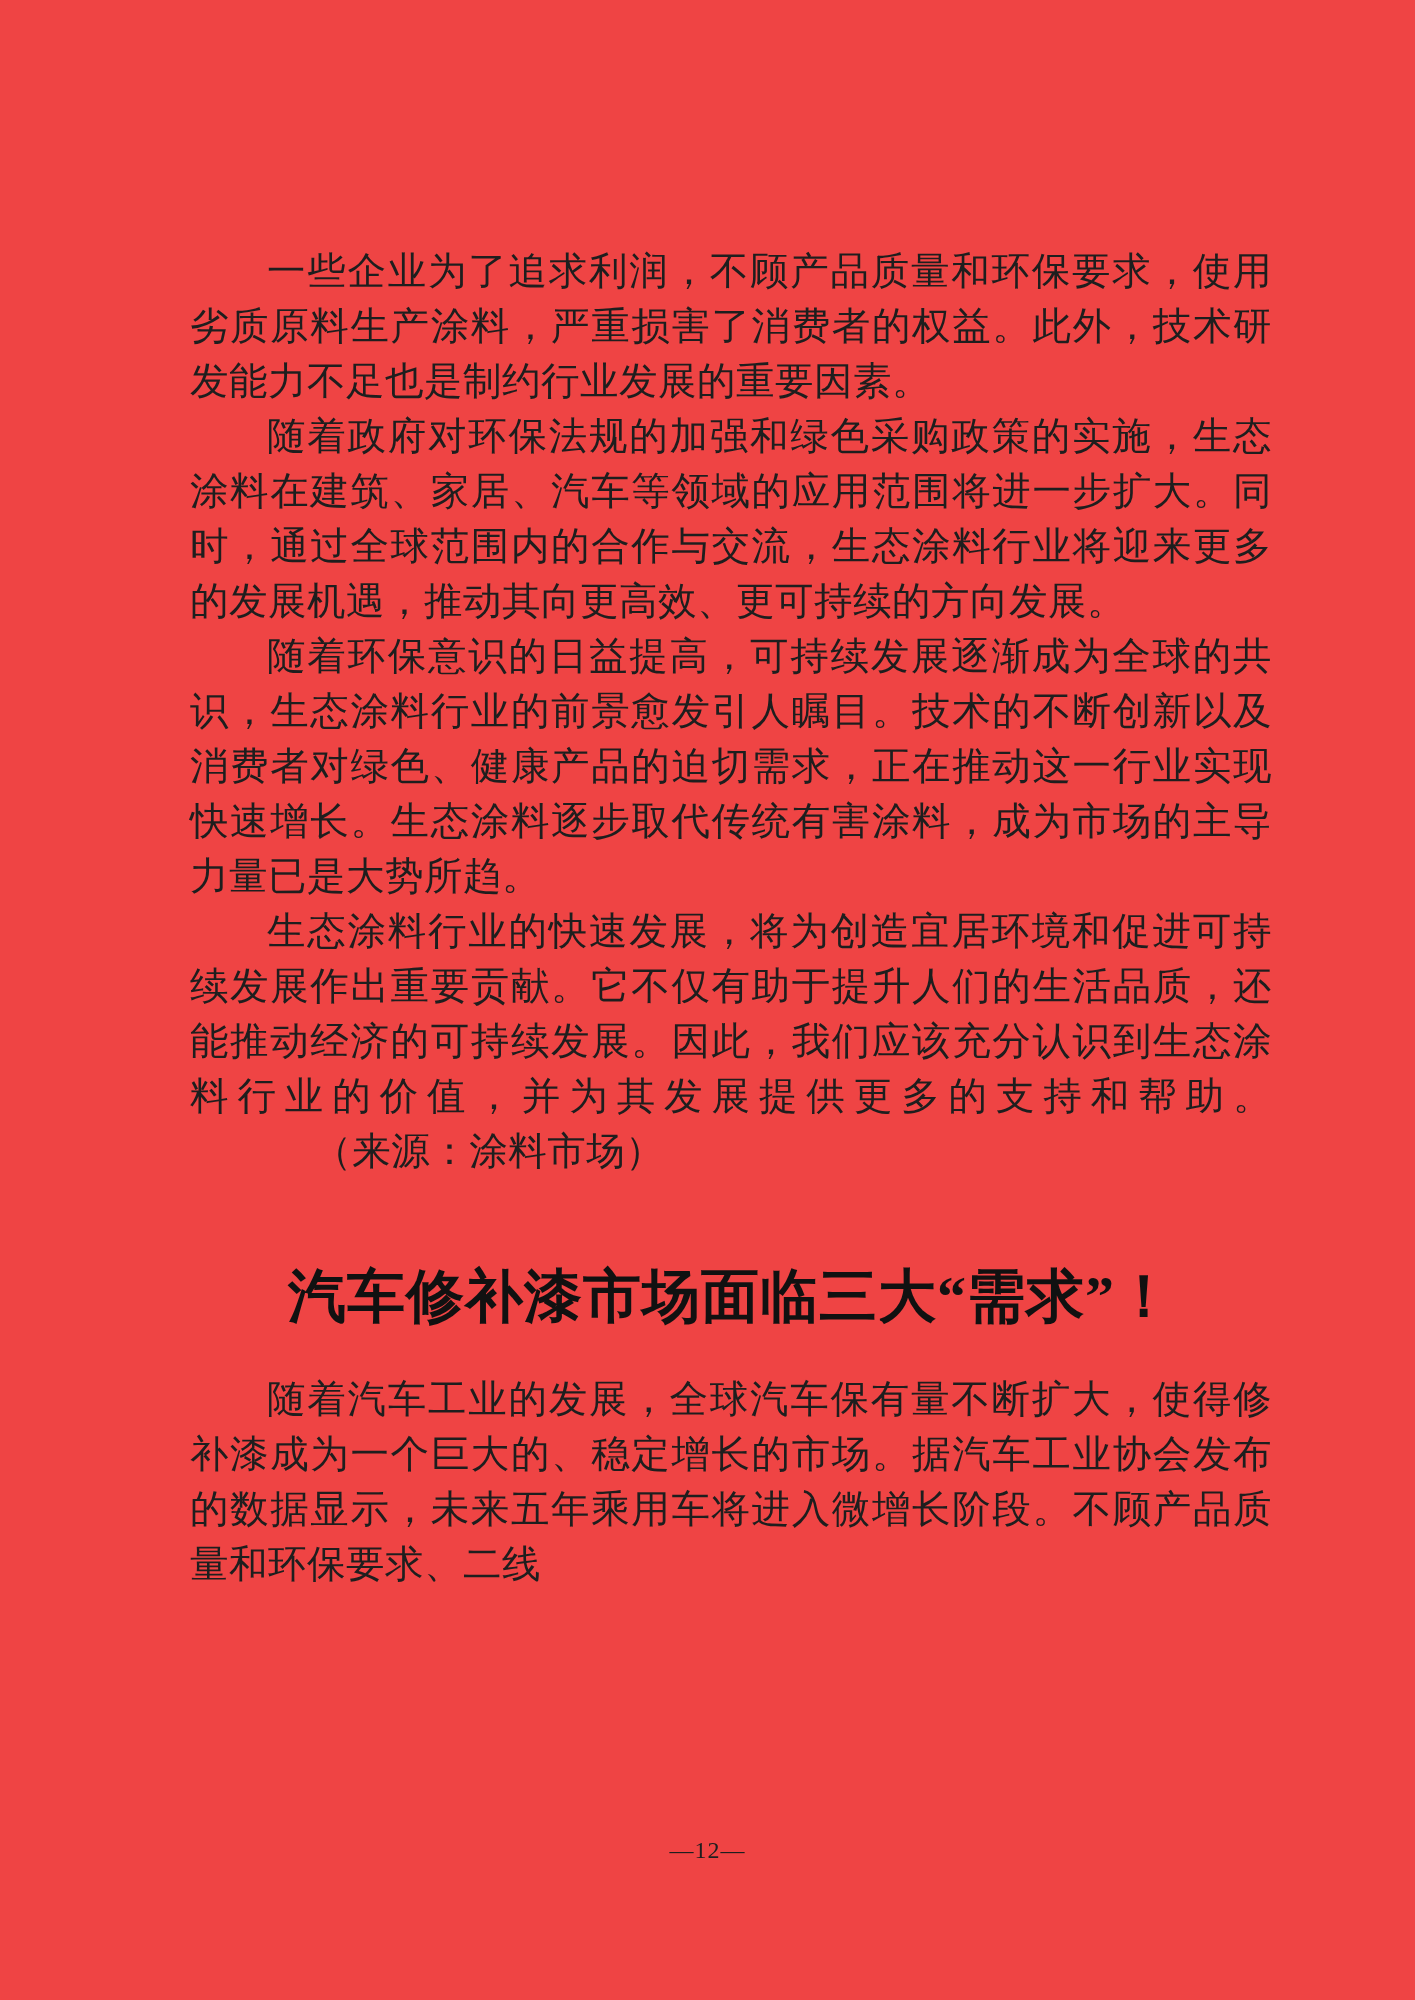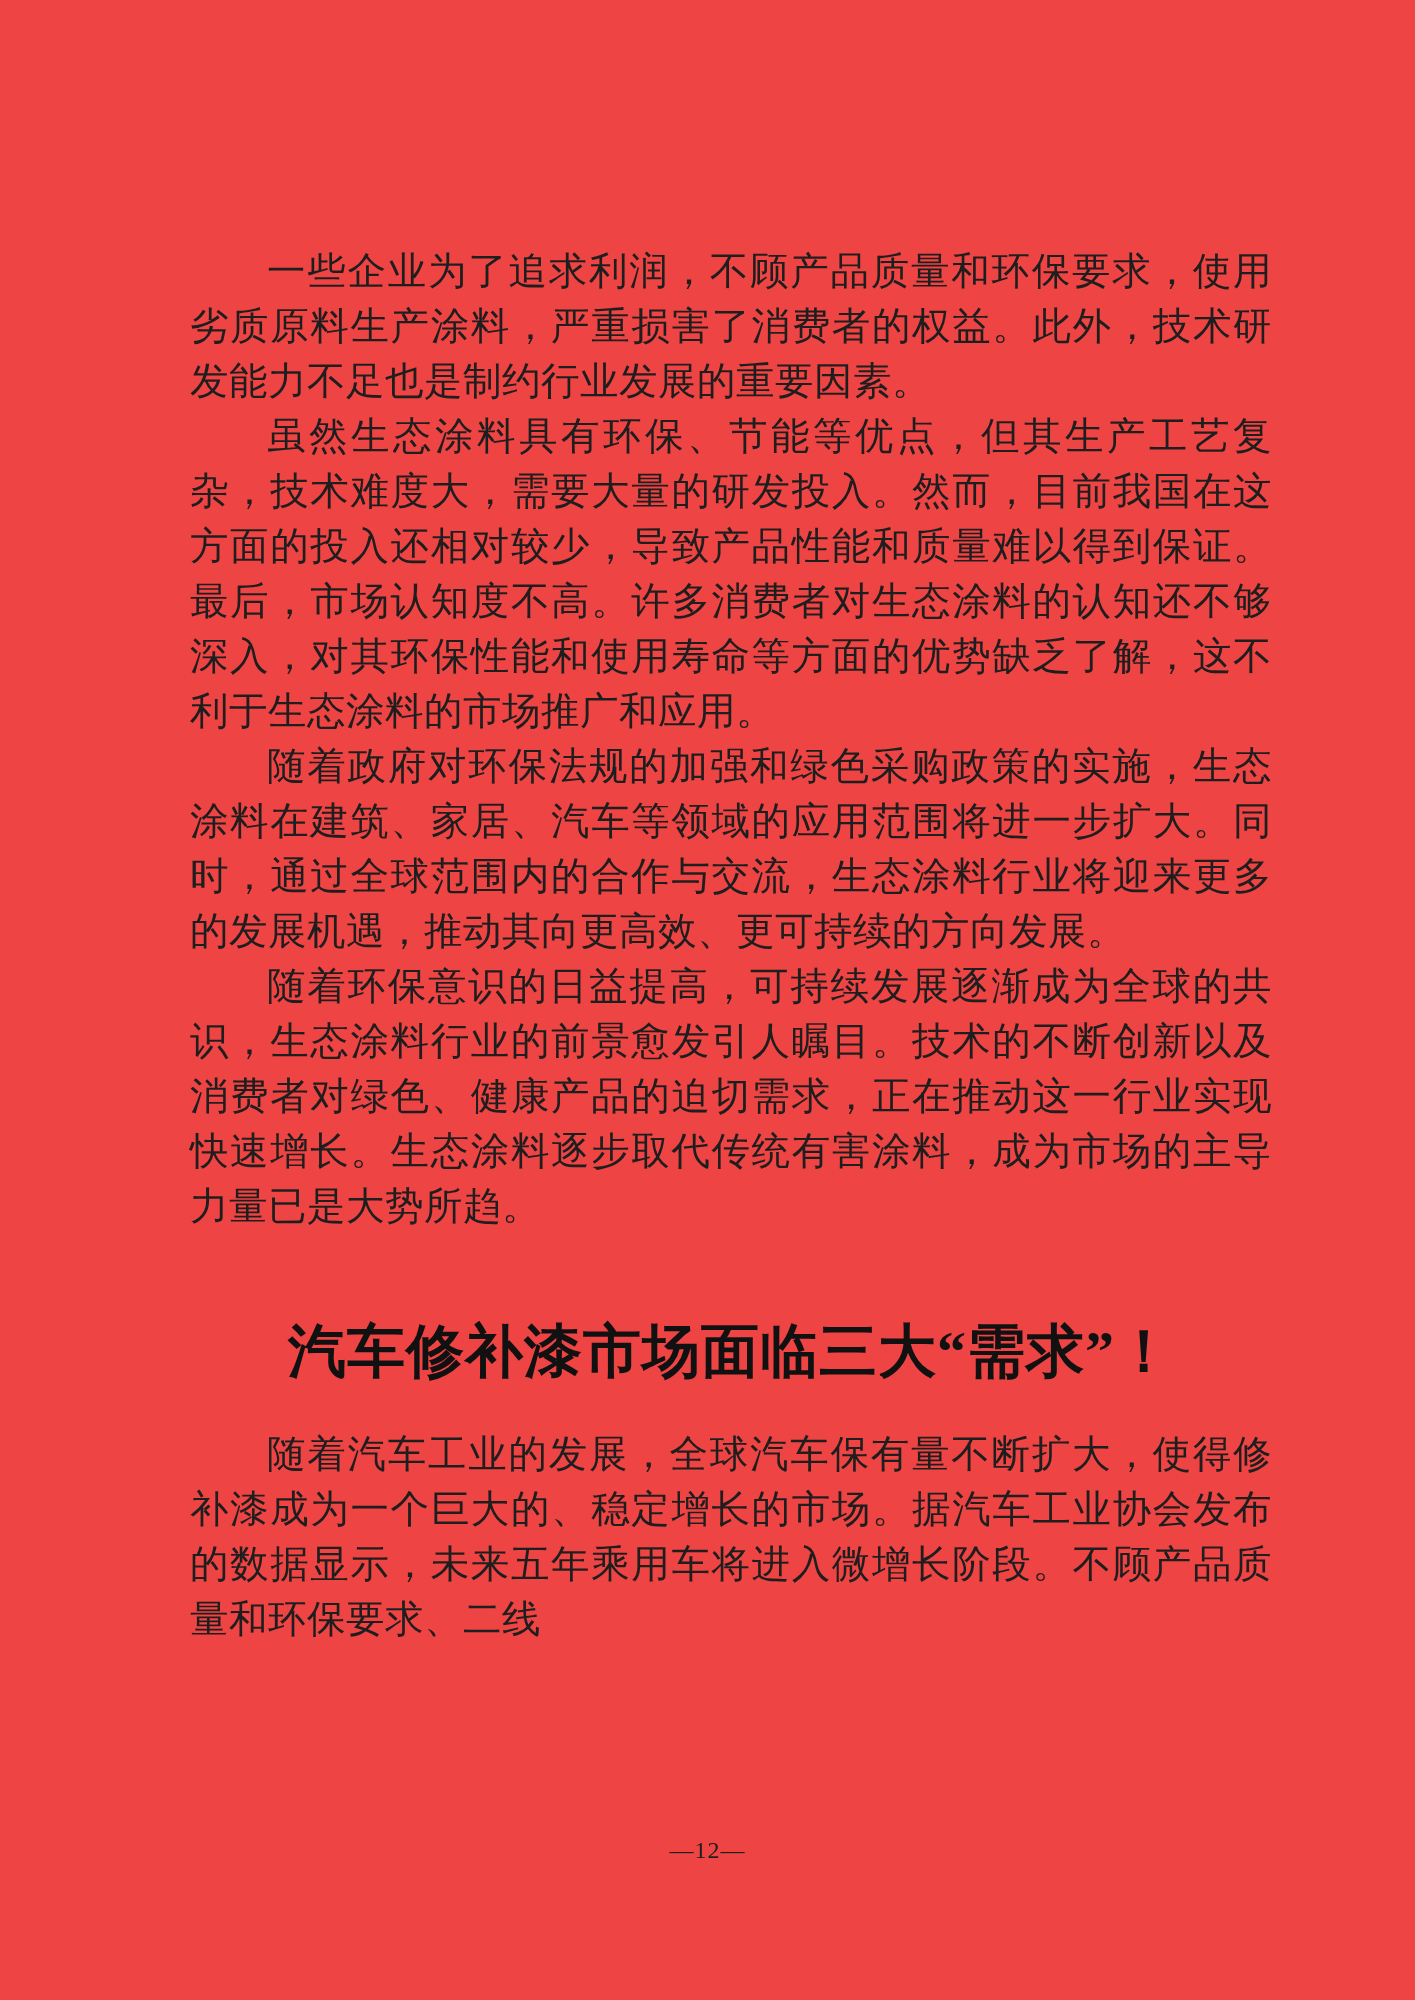--- a/index.html
+++ b/index.html
@@ -63,26 +63,26 @@
 </style>
 </head>
 <body>
 
 <div class="page">
 
   <div class="article-body">
 
     <p class="para">一些企业为了追求利润，不顾产品质量和环保要求，使用劣质原料生产涂料，严重损害了消费者的权益。此外，技术研发能力不足也是制约行业发展的重要因素。</p>
 
-    <p class="para">虽然生态涂料具有环保、节能等优点，但其生产工艺复杂，技术难度大，需要大量的研发投入。然而，目前我国在这方面的投入还相对较少，导致产品性能和质量难以得到保证。最后，市场认知度不高。许多消费者对生态涂料的认知还不够深入，对其环保性能和使用寿命等方面的优势缺乏了解，这不利于生态涂料的市场推广和应用。</p>
 
     <p class="para">随着政府对环保法规的加强和绿色采购政策的实施，生态涂料在建筑、家居、汽车等领域的应用范围将进一步扩大。同时，通过全球范围内的合作与交流，生态涂料行业将迎来更多的发展机遇，推动其向更高效、更可持续的方向发展。</p>
 
     <p class="para">随着环保意识的日益提高，可持续发展逐渐成为全球的共识，生态涂料行业的前景愈发引人瞩目。技术的不断创新以及消费者对绿色、健康产品的迫切需求，正在推动这一行业实现快速增长。生态涂料逐步取代传统有害涂料，成为市场的主导力量已是大势所趋。</p>
 
+    <p class="para"><span>生态涂料行业的快速发展，将为创造宜居环境和促进可持续发展作出重要贡献。它不仅有助于提升人们的生活品质，还能推动经济的可持续发展。因此，我们应该充分认识到生态涂料行业的价值，并为其发展提供更多的支持和帮助。</span><span class="source">（来源：涂料市场）</span></p>
 
     <h1 class="section-heading">汽车修补漆市场面临三大“需求”！</h1>
 
     <p class="para">随着汽车工业的发展，全球汽车保有量不断扩大，使得修补漆成为一个巨大的、稳定增长的市场。据汽车工业协会发布的数据显示，未来五年乘用车将进入微增长阶段。不顾产品质量和环保要求、二线</p>
 
   </div>
 
   <div class="page-number">—12—</div>
 
 </div>

